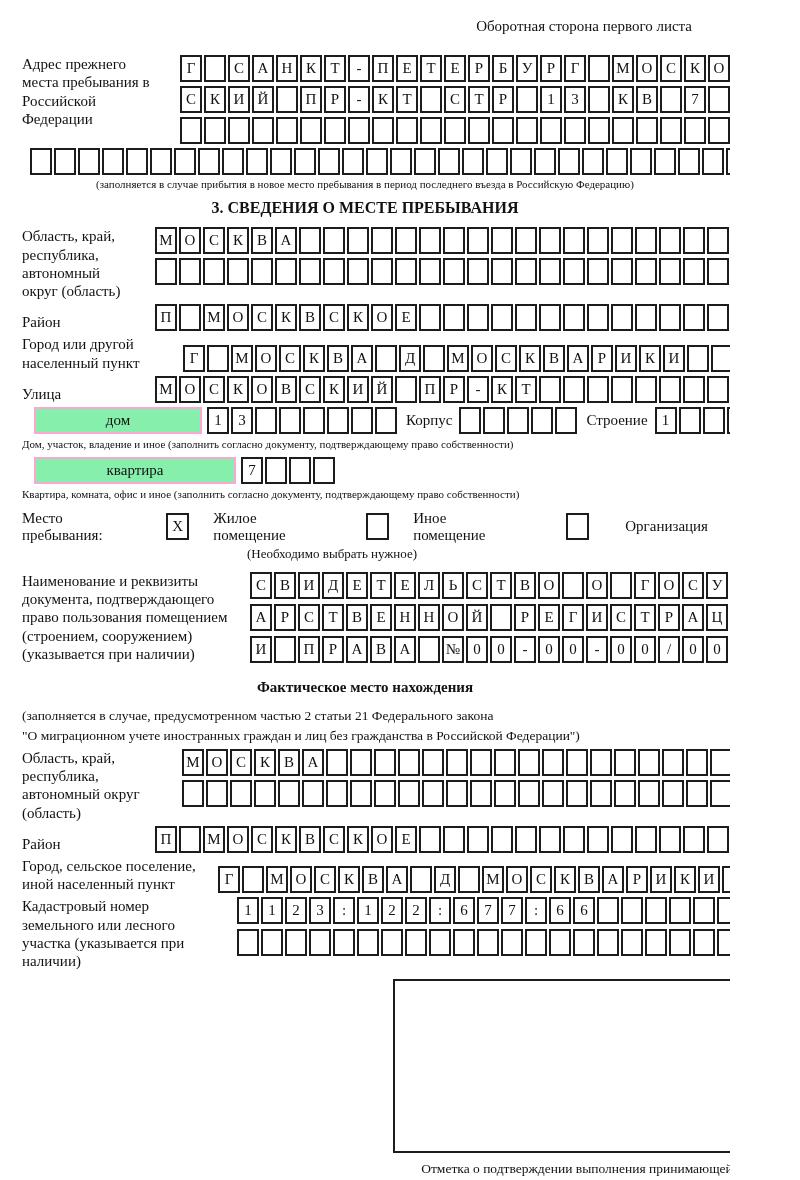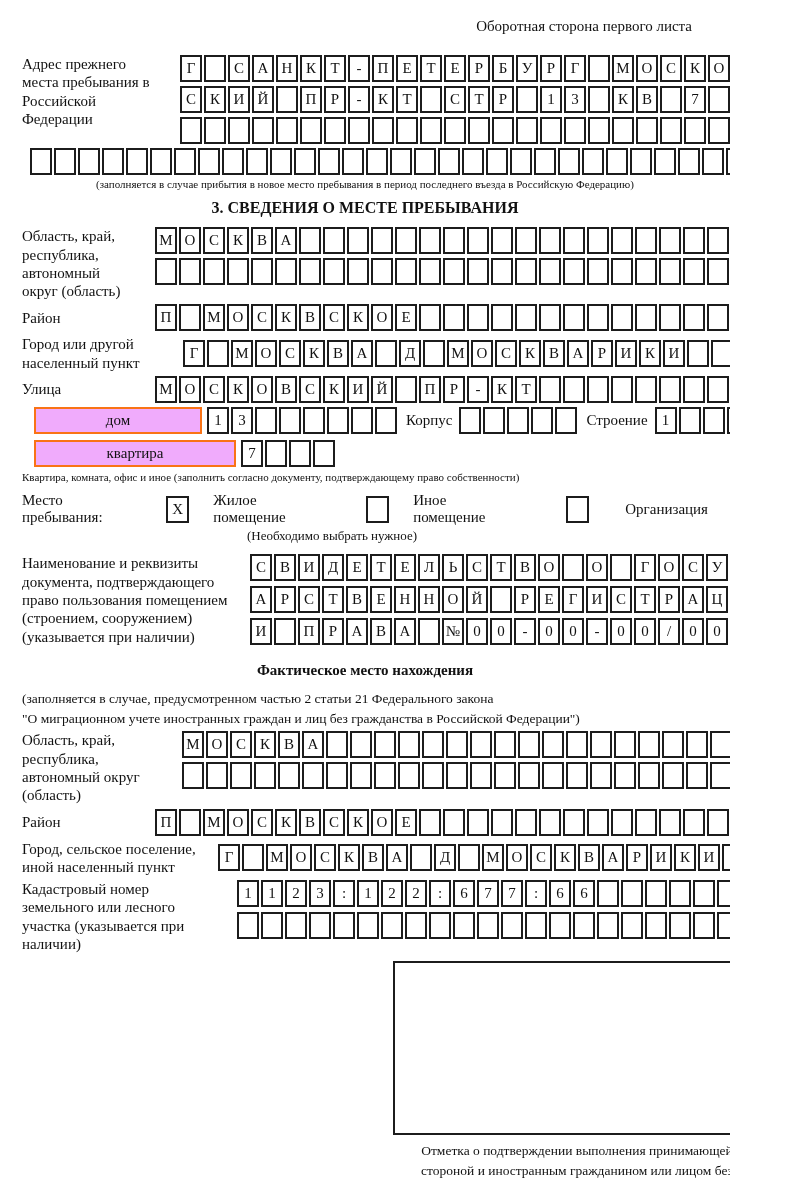--- a/index.html
+++ b/index.html
@@ -1,35 +1,35 @@
 <!DOCTYPE html>
 <html><head>
 <meta charset="utf-8">
 <style>
   html,body{margin:0;padding:0;background:#fff;}
   body{width:800px;font-family:"Liberation Serif","DejaVu Serif",serif;color:#111;}
   .page{position:relative;width:730px;height:1180px;box-sizing:border-box;padding:10px 22px;overflow:hidden;}
   .hdr-right{text-align:right;font-size:15px;margin:8px 16px 20px 0;}
   .field{display:flex;margin-bottom:4px;}
   .field.top{align-items:flex-start;}
-  .field.mid{align-items:center;}
+  .field.mid{align-items:flex-end;}
   .flabel{font-size:15px;line-height:1.22;flex:0 0 auto;box-sizing:border-box;padding-right:18px;}
   .w150{width:158px;} .w133{width:133px;} .w161{width:161px;} .w228{width:228px;}
   .w160{width:160px;} .w196{width:196px;} .w215{width:215px;}
   .rows{display:flex;flex-direction:column;gap:4px;}
   .boxrow{display:flex;flex-wrap:nowrap;}
   .cell{display:inline-flex;align-items:center;justify-content:center;width:18px;height:23px;
         border:2px solid #1c1c1c;margin-right:2px;font-size:15px;line-height:1;flex:0 0 auto;
         background:#fff;}
   .overflow-row{margin:0 0 2px 8px;}
   .caption{font-size:11px;line-height:1.3;}
   .caption.center{text-align:center;}
   .sec-title{font-weight:bold;font-size:16px;text-align:center;margin:8px 0 10px 0;}
   .widebox{display:inline-flex;align-items:center;justify-content:center;height:23px;
-           border:2px solid #f97316;font-size:15px;flex:0 0 auto;margin-right:5px;background:#f0abfc;}
+           border:2px solid #f9a8d4;font-size:15px;flex:0 0 auto;margin-right:5px;background:#86efac;}
   .dom-box{width:164px;} .kv-box{width:198px;}
   .inline-lbl{font-size:15px;margin:0 7px;white-space:nowrap;align-self:center;}
   .house-row{display:flex;align-items:center;margin:2px 0 3px 12px;}
   .kv-row{display:flex;align-items:center;margin:6px 0 3px 12px;}
   .stay-row{display:flex;align-items:center;font-size:15px;margin:8px 0 2px 0;gap:24px;}
   .checkbox{display:inline-flex;align-items:center;justify-content:center;width:19px;height:23px;
             border:2px solid #1c1c1c;font-size:15px;flex:0 0 auto;}
   .stay-note{font-size:13px;margin:2px 0 10px 225px;}
   .fact-title{font-weight:bold;font-size:15px;text-align:center;margin:16px 0 10px 0;}
   .fact-note{font-size:13.5px;text-align:left;line-height:1.5;margin-bottom:2px;}
@@ -333,20 +333,21 @@
         <span class="cell"></span>
       </span>
     <span class="inline-lbl">Строение</span>
     <span class="boxrow">
         <span class="cell">1</span>
         <span class="cell"></span>
         <span class="cell"></span>
         <span class="cell"></span>
       </span>
   </div>
+  <div class="caption mb2">Дом, участок, владение и иное (заполнить согласно документу, подтверждающему право собственности)</div>
 
   <div class="kv-row">
     <span class="widebox kv-box">квартира</span>
     <span class="boxrow">
         <span class="cell">7</span>
         <span class="cell"></span>
         <span class="cell"></span>
         <span class="cell"></span>
       </span>
   </div>

